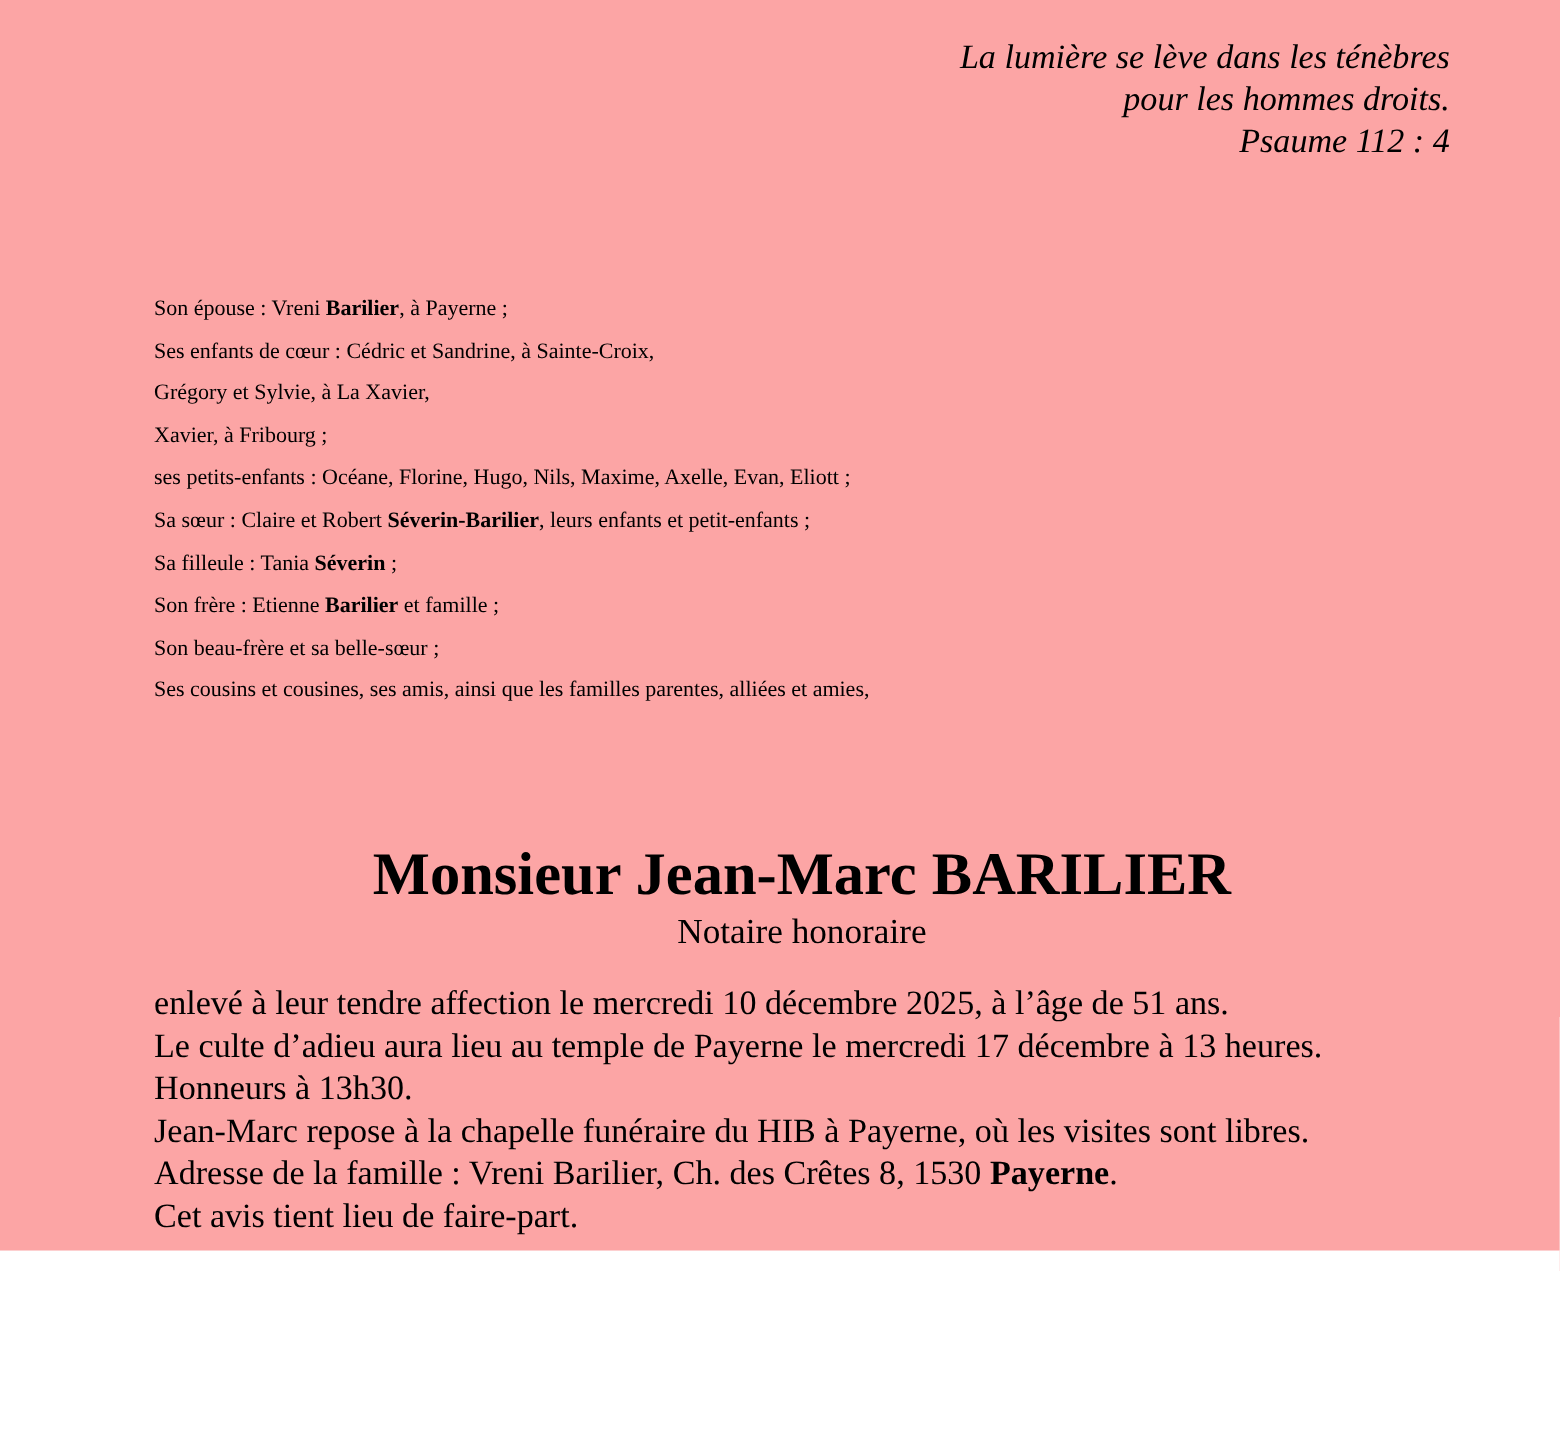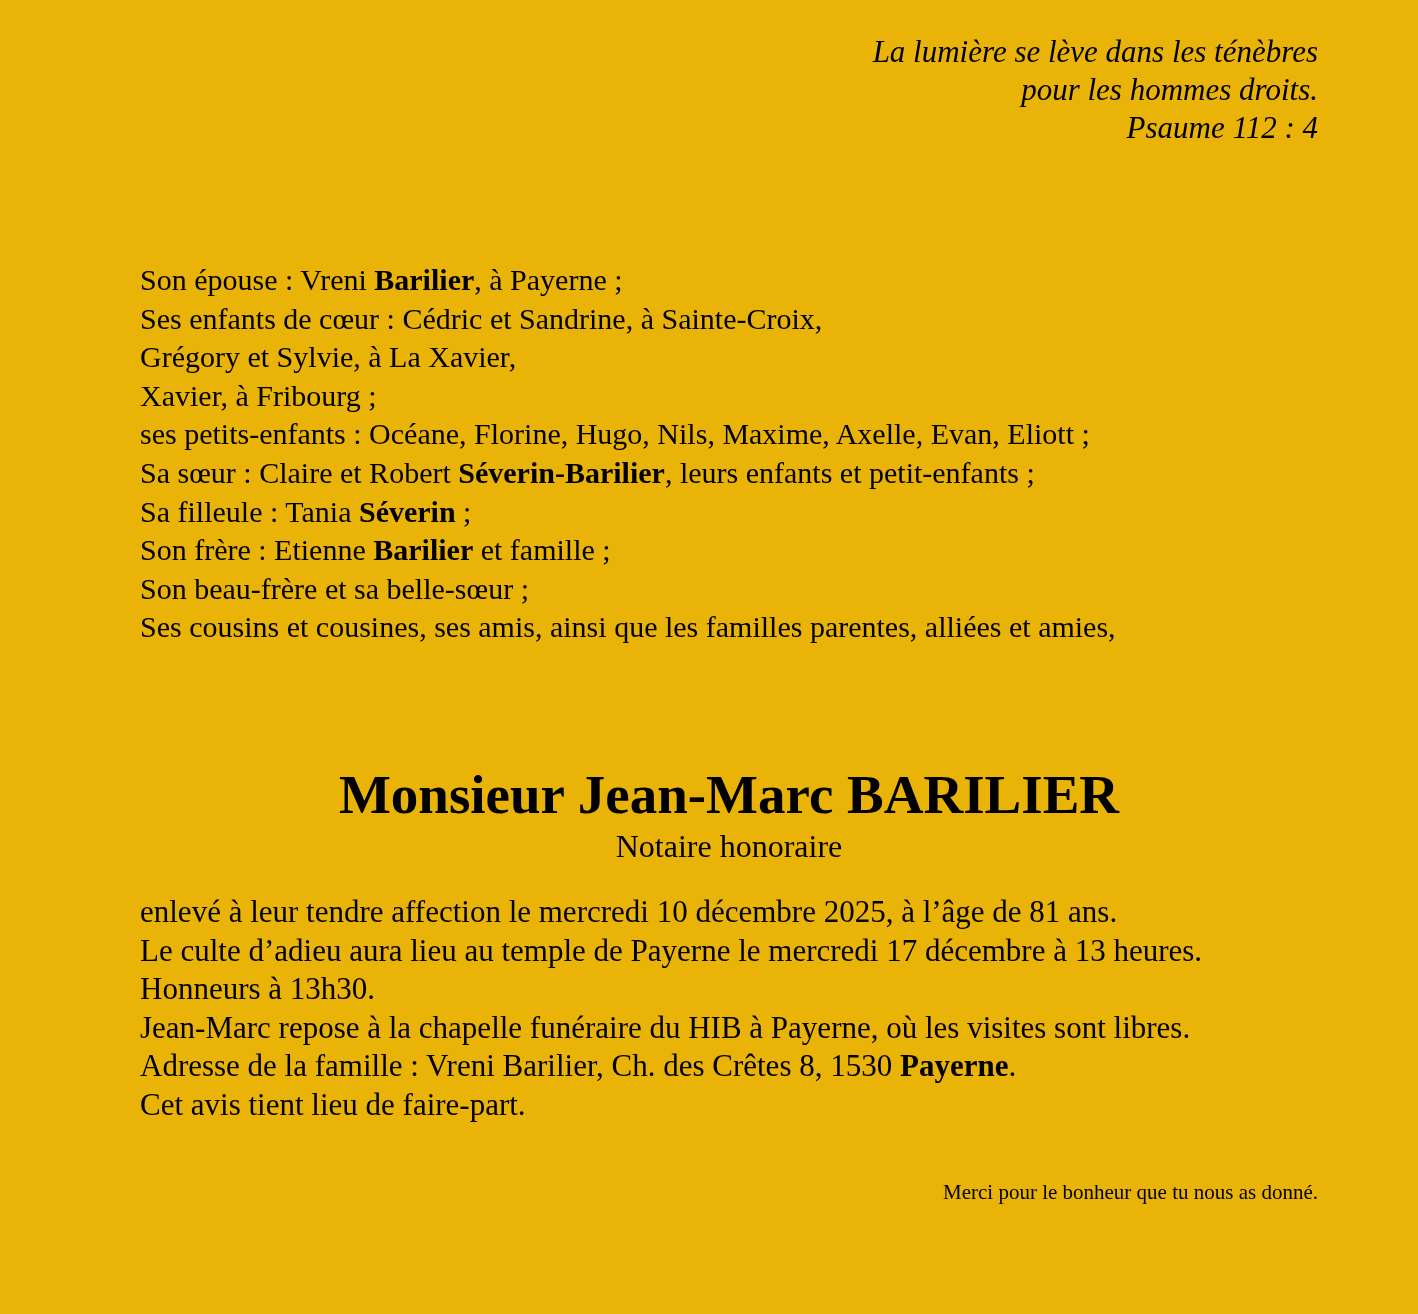--- a/index.html
+++ b/index.html
@@ -3,42 +3,42 @@
 <meta charset="utf-8">
 <style>
   html, body {
     margin: 0;
     padding: 0;
     background: #ffffff;
   }
   .page {
     position: relative;
     width: 1418px;
-    height: 1314px;
-    background: #eab308;
+    height: 1137px;
+    background: #fca5a5;
     color: #000000;
     font-family: "Liberation Serif", "DejaVu Serif", serif;
     overflow: hidden;
   }
   .epigraph {
     position: absolute;
     top: 33px;
     right: 100px;
     text-align: right;
     font-style: italic;
     font-size: 31px;
     line-height: 38px;
     white-space: nowrap;
   }
   .family-block {
     position: absolute;
     top: 261px;
     left: 140px;
     right: 100px;
-    font-size: 30px;
+    font-size: 20px;
     line-height: 38.6px;
   }
   .line {
     margin: 0;
     white-space: nowrap;
   }
   .line b { font-weight: bold; }
   .title-block {
     position: absolute;
     top: 762px;
@@ -98,21 +98,21 @@
     <p class="line"><span>Son beau-frère et sa belle-sœur ;</span></p>
     <p class="line"><span>Ses cousins et cousines, ses amis, ainsi que les familles parentes, alliées et amies,</span></p>
   </div>
 
   <div class="title-block">
     <h1 class="deceased-title">Monsieur Jean-Marc BARILIER</h1>
     <p class="deceased-subtitle">Notaire honoraire</p>
   </div>
 
   <div class="details-block">
-    <p class="line"><span>enlevé à leur tendre affection le mercredi 10 décembre 2025, à l’âge de 81 ans.</span></p>
+    <p class="line"><span>enlevé à leur tendre affection le mercredi 10 décembre 2025, à l’âge de 51 ans.</span></p>
     <p class="line"><span>Le culte d’adieu aura lieu au temple de Payerne le mercredi 17 décembre à 13 heures.</span></p>
     <p class="line"><span>Honneurs à 13h30.</span></p>
     <p class="line"><span>Jean-Marc repose à la chapelle funéraire du HIB à Payerne, où les visites sont libres.</span></p>
     <p class="line"><span>Adresse de la famille : Vreni Barilier, Ch. des Crêtes 8, 1530 </span><b>Payerne</b><span>.</span></p>
     <p class="line"><span>Cet avis tient lieu de faire-part.</span></p>
   </div>
 
   <div class="closing">Merci pour le bonheur que tu nous as donné.</div>
 
 </div>

